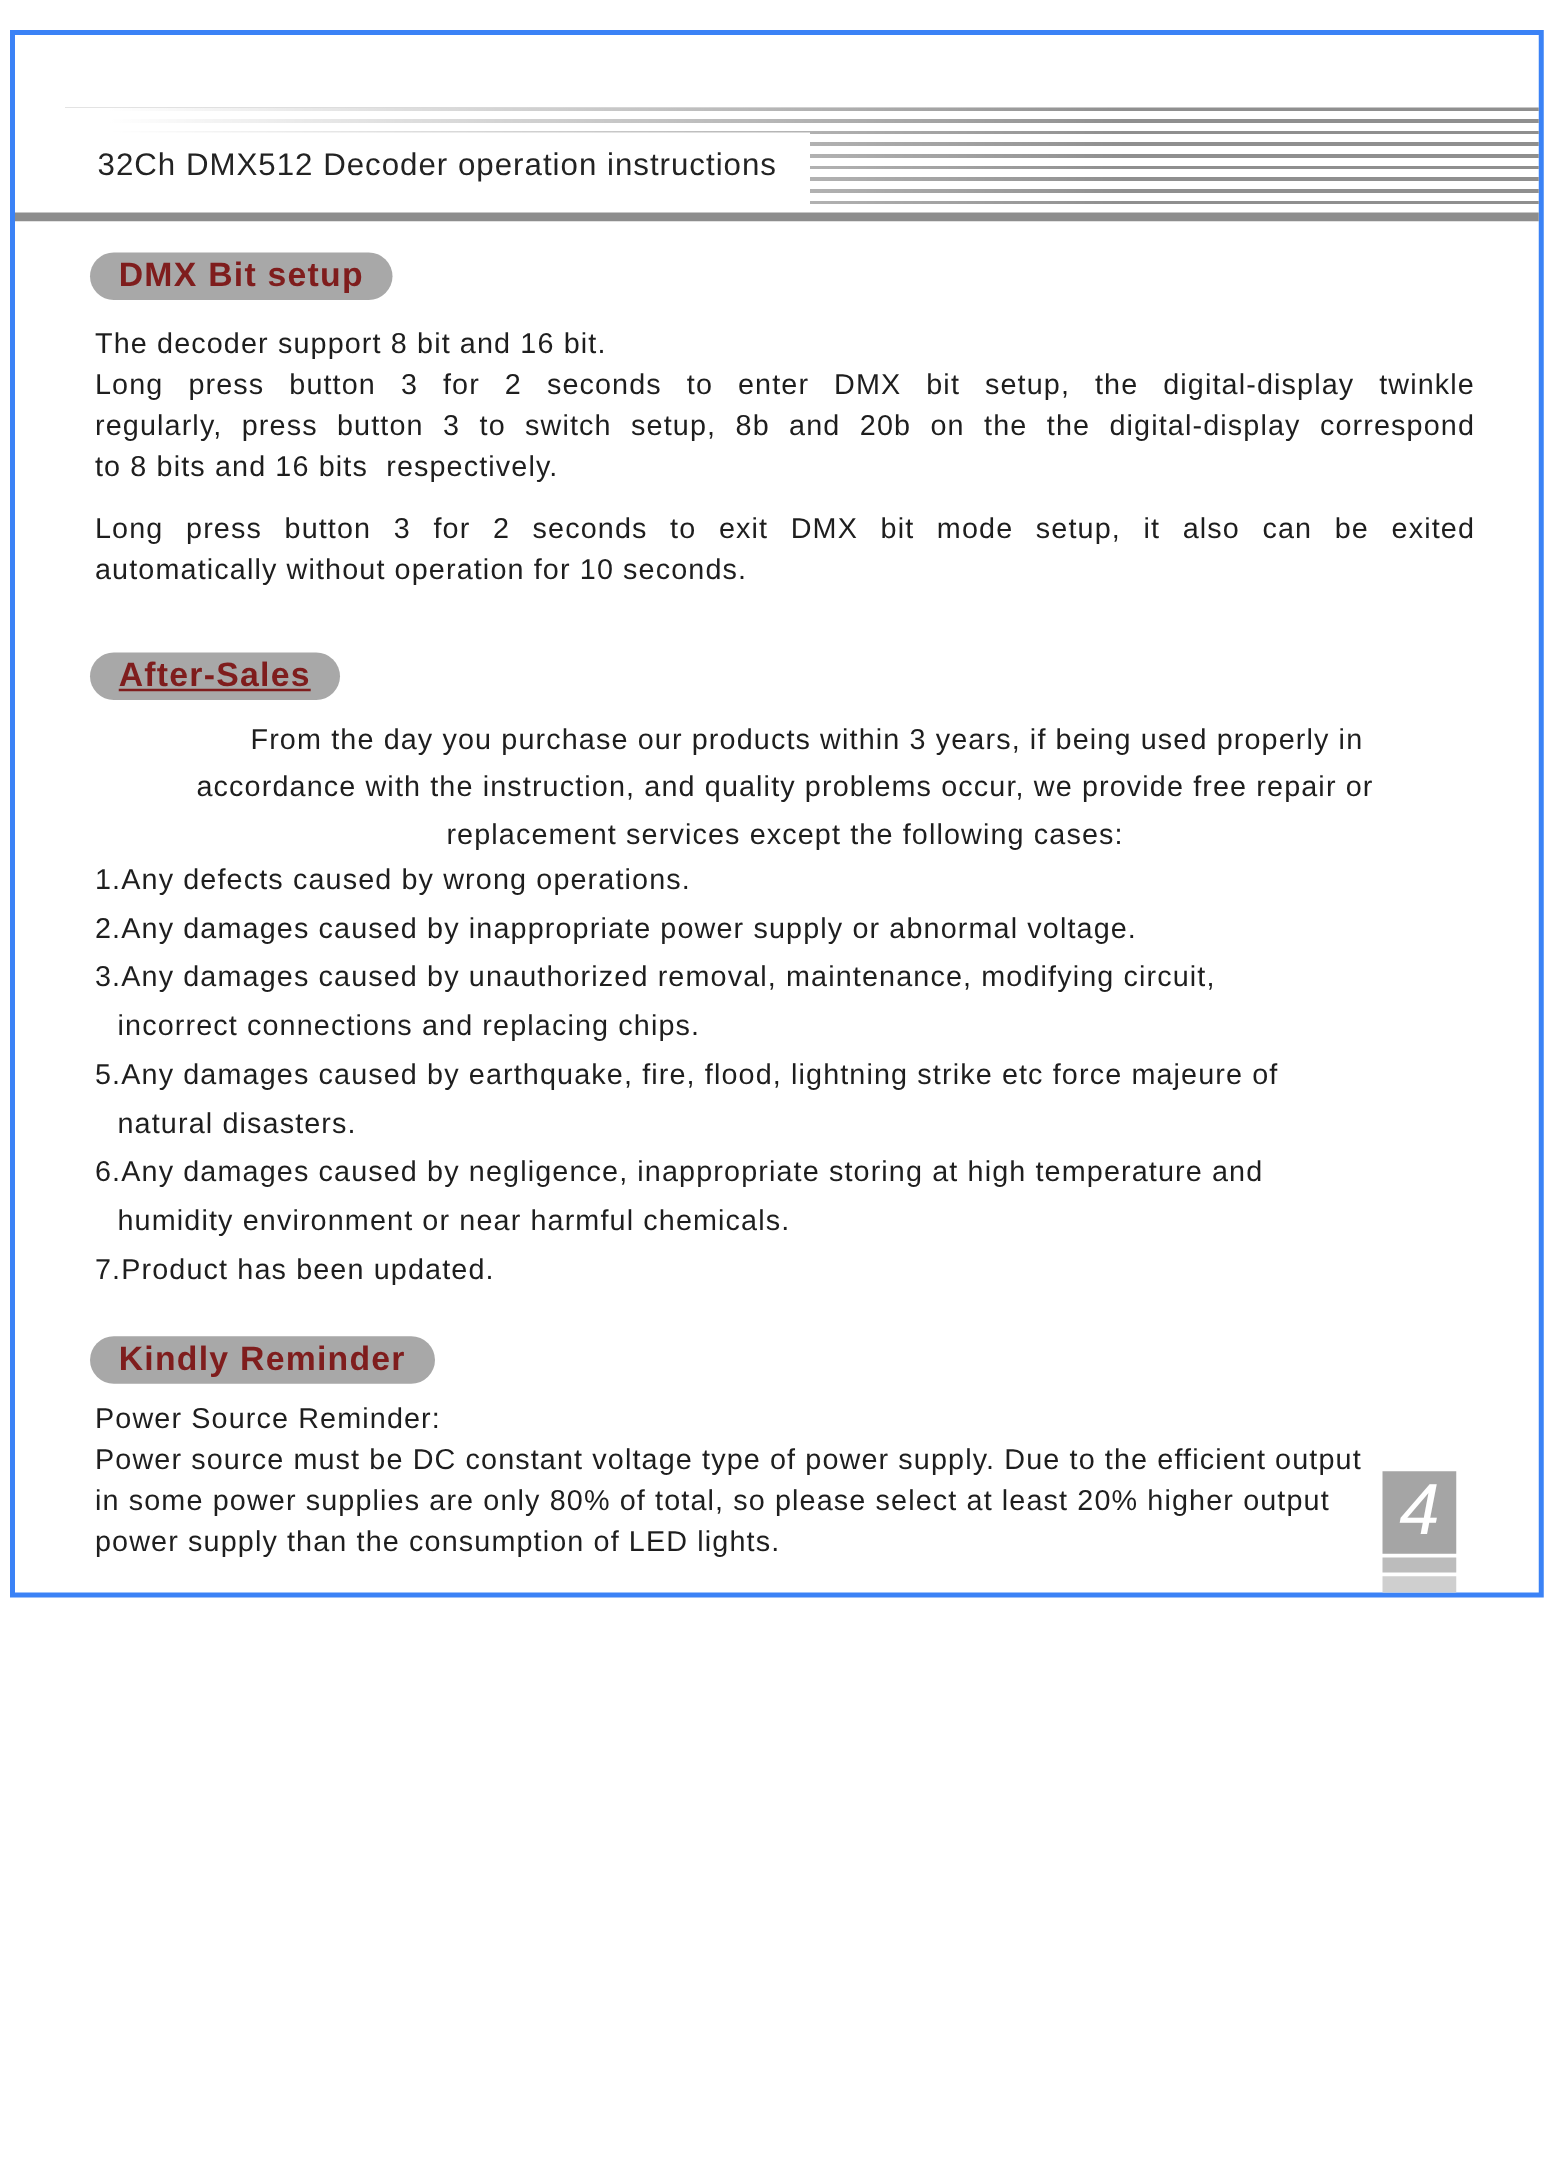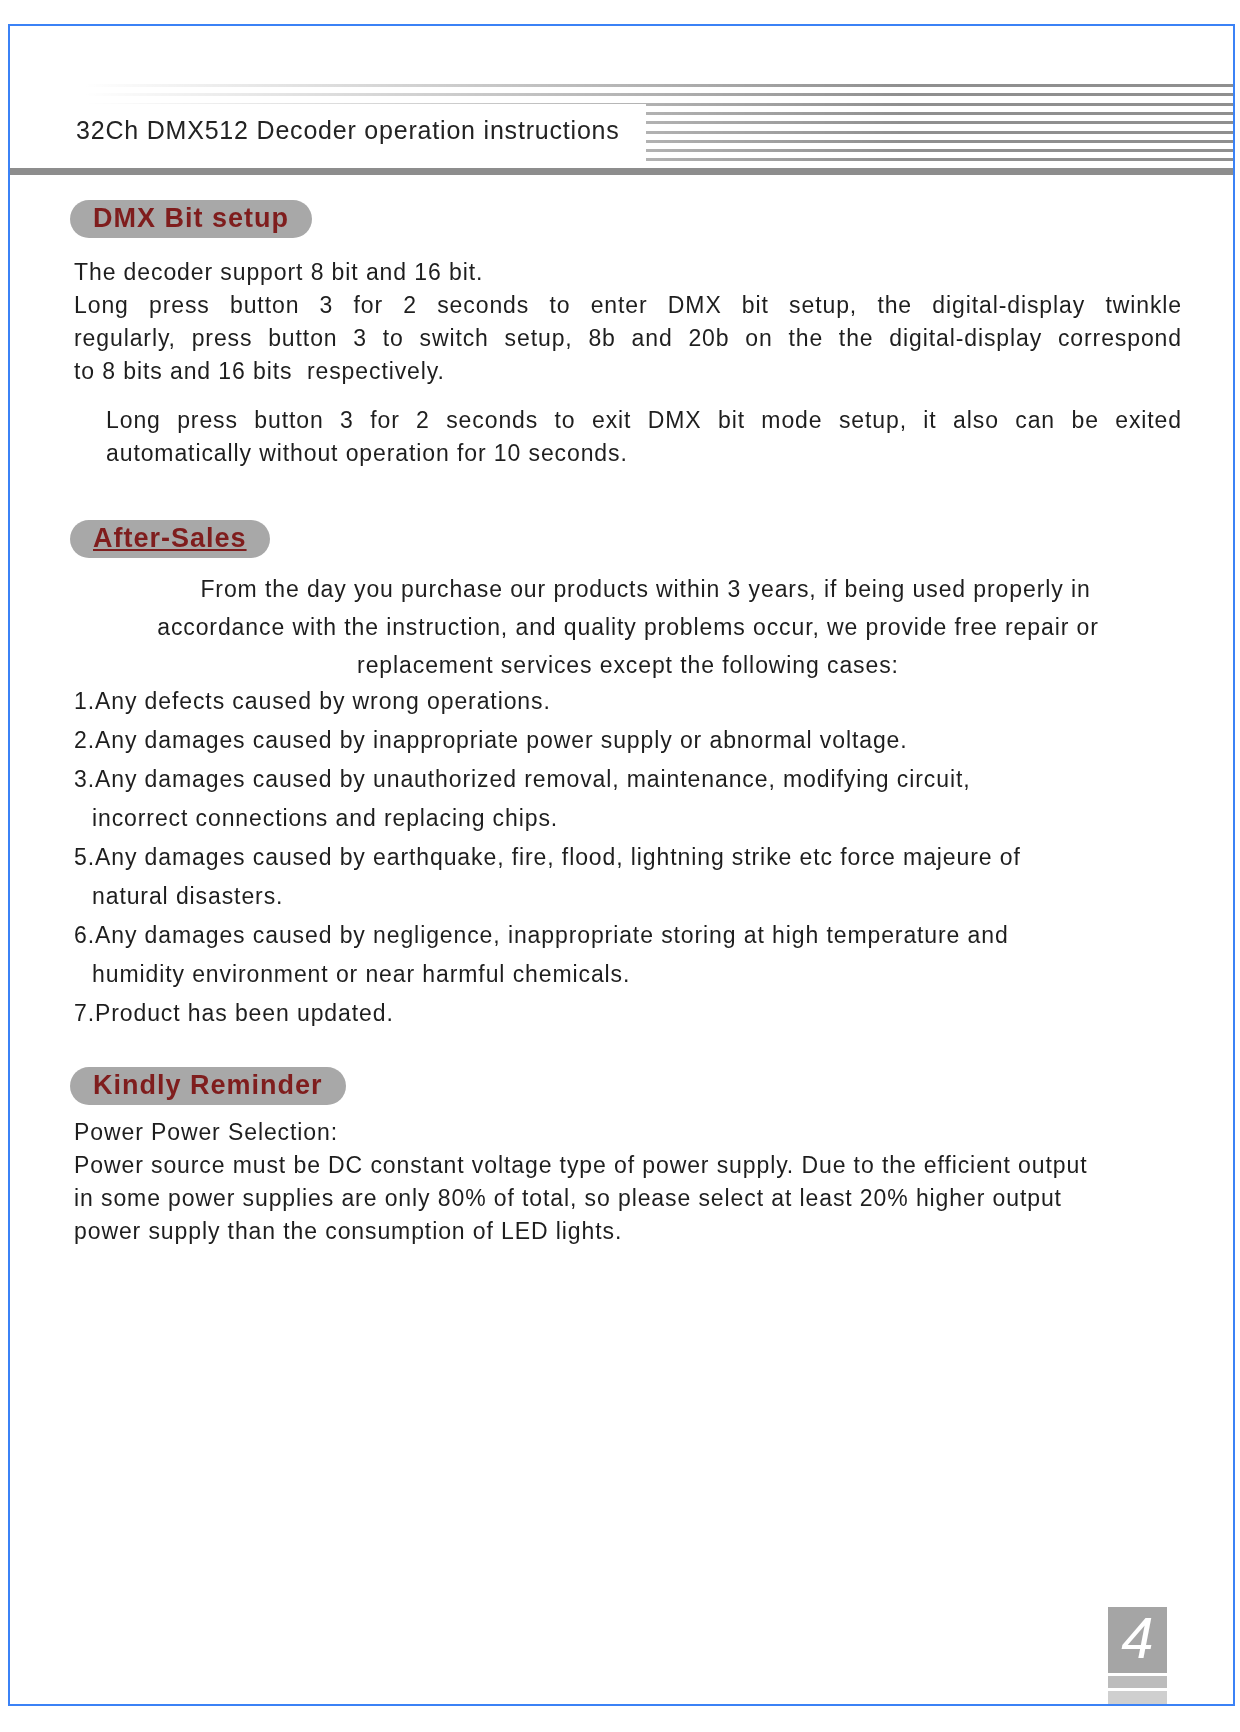--- a/index.html
+++ b/index.html
@@ -1,22 +1,22 @@
 <!DOCTYPE html>
 <html><head>
 <meta charset="utf-8">
 <style>
   html,body{margin:0;padding:0;}
   body{
     width:1240px;height:1732px;background:#ffffff;overflow:hidden;
     font-family:"Liberation Sans", sans-serif;color:#1e1e1e;
   }
   .page-card{
-    position:absolute;left:8px;top:24px;width:1227px;height:1682px;
-    background:#ffffff;border:2px solid #3b82f6;box-sizing:border-box;
+    position:absolute;left:8px;top:24px;width:1227px;height:1254px;
+    background:#ffffff;border:4px solid #3b82f6;box-sizing:border-box;
   }
   
   .header{position:relative;height:149px;}
   .stripes{
     position:absolute;left:40px;right:0;top:58px;height:78px;
     background-image:
       linear-gradient(90deg,#ffffff 0%,#ffffff 3%,rgba(255,255,255,0) 72%),
       repeating-linear-gradient(180deg,#8f8f8f 0px,#8f8f8f 3px,rgba(255,255,255,0) 3px,rgba(255,255,255,0) 9.3px);
   }
   .title-box{
@@ -39,21 +39,21 @@
   }
   .line{
     font-size:23px;letter-spacing:0.9px;line-height:33px;
     white-space:pre-wrap;
   }
   .just{
     text-align:justify;text-align-last:justify;text-justify:inter-word;
     white-space:normal;
   }
   .para-dmx1{margin-top:18px;}
-  .para-dmx2{margin-top:16px;margin-left:32px;}
+  .para-dmx2{margin-top:16px;}
   .badge-after{margin-top:50px;text-decoration:underline;}
   .intro{margin-top:12px;}
   .intro .line{line-height:38px;text-align:center;}
   .indent-first{padding-left:35px;}
   .list{margin-top:-2px;}
   .list .line{line-height:39px;}
   .cont{padding-left:18px;}
   .badge-reminder{margin-top:34px;}
   .para-reminder{margin-top:11px;}
   
@@ -111,21 +111,21 @@
       <div class="line">5.Any damages caused by earthquake, fire, flood, lightning strike etc force majeure of</div>
       <div class="line cont">natural disasters.</div>
       <div class="line">6.Any damages caused by negligence, inappropriate storing at high temperature and</div>
       <div class="line cont">humidity environment or near harmful chemicals.</div>
       <div class="line">7.Product has been updated.</div>
     </div>
 
     
     <div class="badge badge-reminder">Kindly Reminder</div>
     <div class="para-reminder">
-      <div class="line">Power Power Selection:</div>
+      <div class="line">Power Source Reminder:</div>
       <div class="line">Power source must be DC constant voltage type of power supply. Due to the efficient output</div>
       <div class="line">in some power supplies are only 80% of total, so please select at least 20% higher output</div>
       <div class="line">power supply than the consumption of LED lights.</div>
     </div>
 
   </div>
 
   <div class="page-num-block">
     <div class="page-square">4</div>
     <div class="page-bar1"></div>

